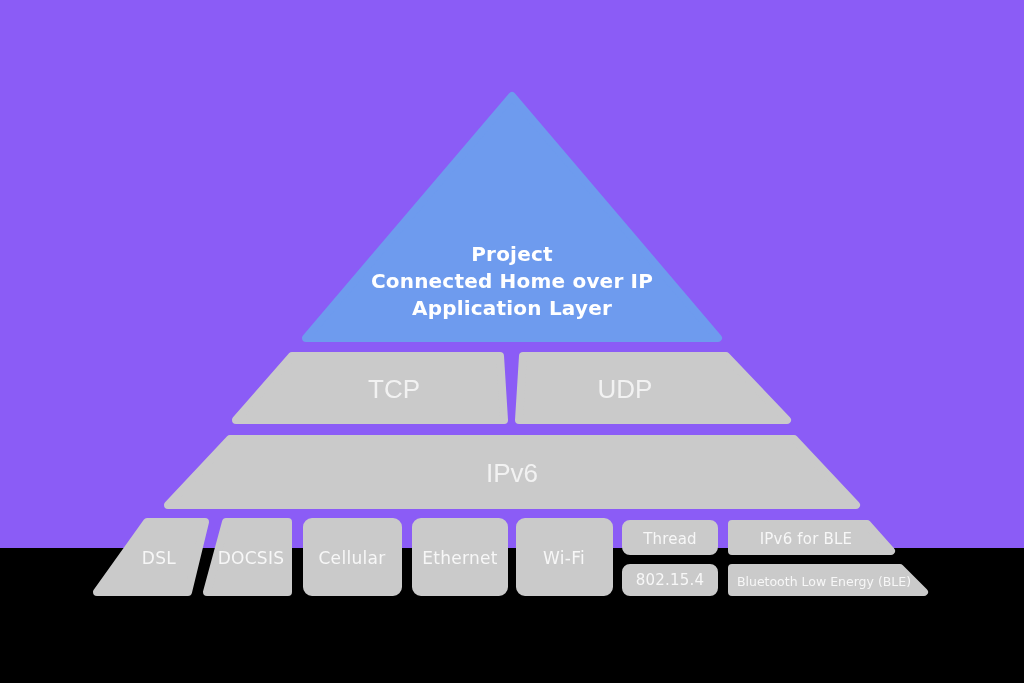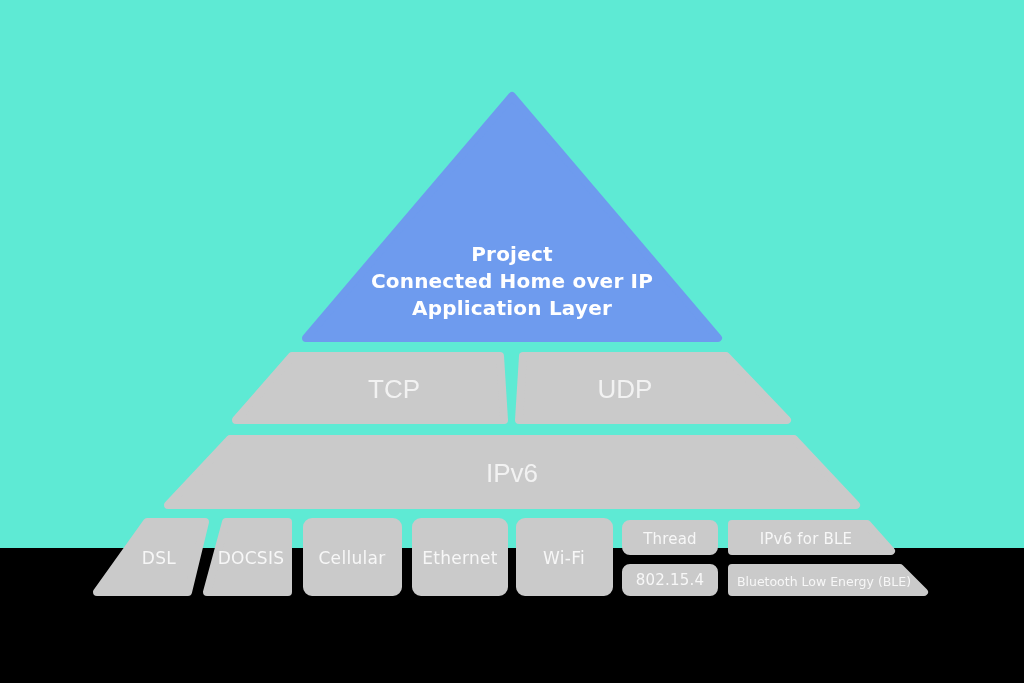--- a/index.html
+++ b/index.html
@@ -1,16 +1,16 @@
 <!DOCTYPE html>
 <html><head>
 <meta charset="utf-8">
 <style>
   html,body{margin:0;padding:0;background:#000;width:1024px;height:683px;overflow:hidden;}
-  .stage{position:relative;width:1024px;height:548px;background:#5eead4;}
+  .stage{position:relative;width:1024px;height:548px;background:#8b5cf6;}
   svg{position:absolute;top:0;left:0;}
   .shape-gray{fill:#CACACA;stroke:#CACACA;stroke-width:8;stroke-linejoin:round;}
   .shape-blue{fill:#6E9BEE;stroke:#6E9BEE;stroke-width:8;stroke-linejoin:round;}
   text{text-anchor:middle;dominant-baseline:central;}
   .t-app{font-family:"DejaVu Sans",sans-serif;font-weight:700;font-size:20px;fill:#FFFFFF;letter-spacing:0.2px;}
   .t-proto{font-family:"Liberation Sans",sans-serif;font-weight:400;font-size:26px;fill:#F2F2F2;}
   .t-link{font-family:"DejaVu Sans",sans-serif;font-weight:400;font-size:17px;fill:#F7F7F7;letter-spacing:0.3px;}
   .t-small{font-family:"DejaVu Sans",sans-serif;font-weight:400;font-size:15px;fill:#F7F7F7;letter-spacing:0.2px;}
   .t-tiny{font-family:"DejaVu Sans",sans-serif;font-weight:400;font-size:12.5px;fill:#F7F7F7;}
 </style>

